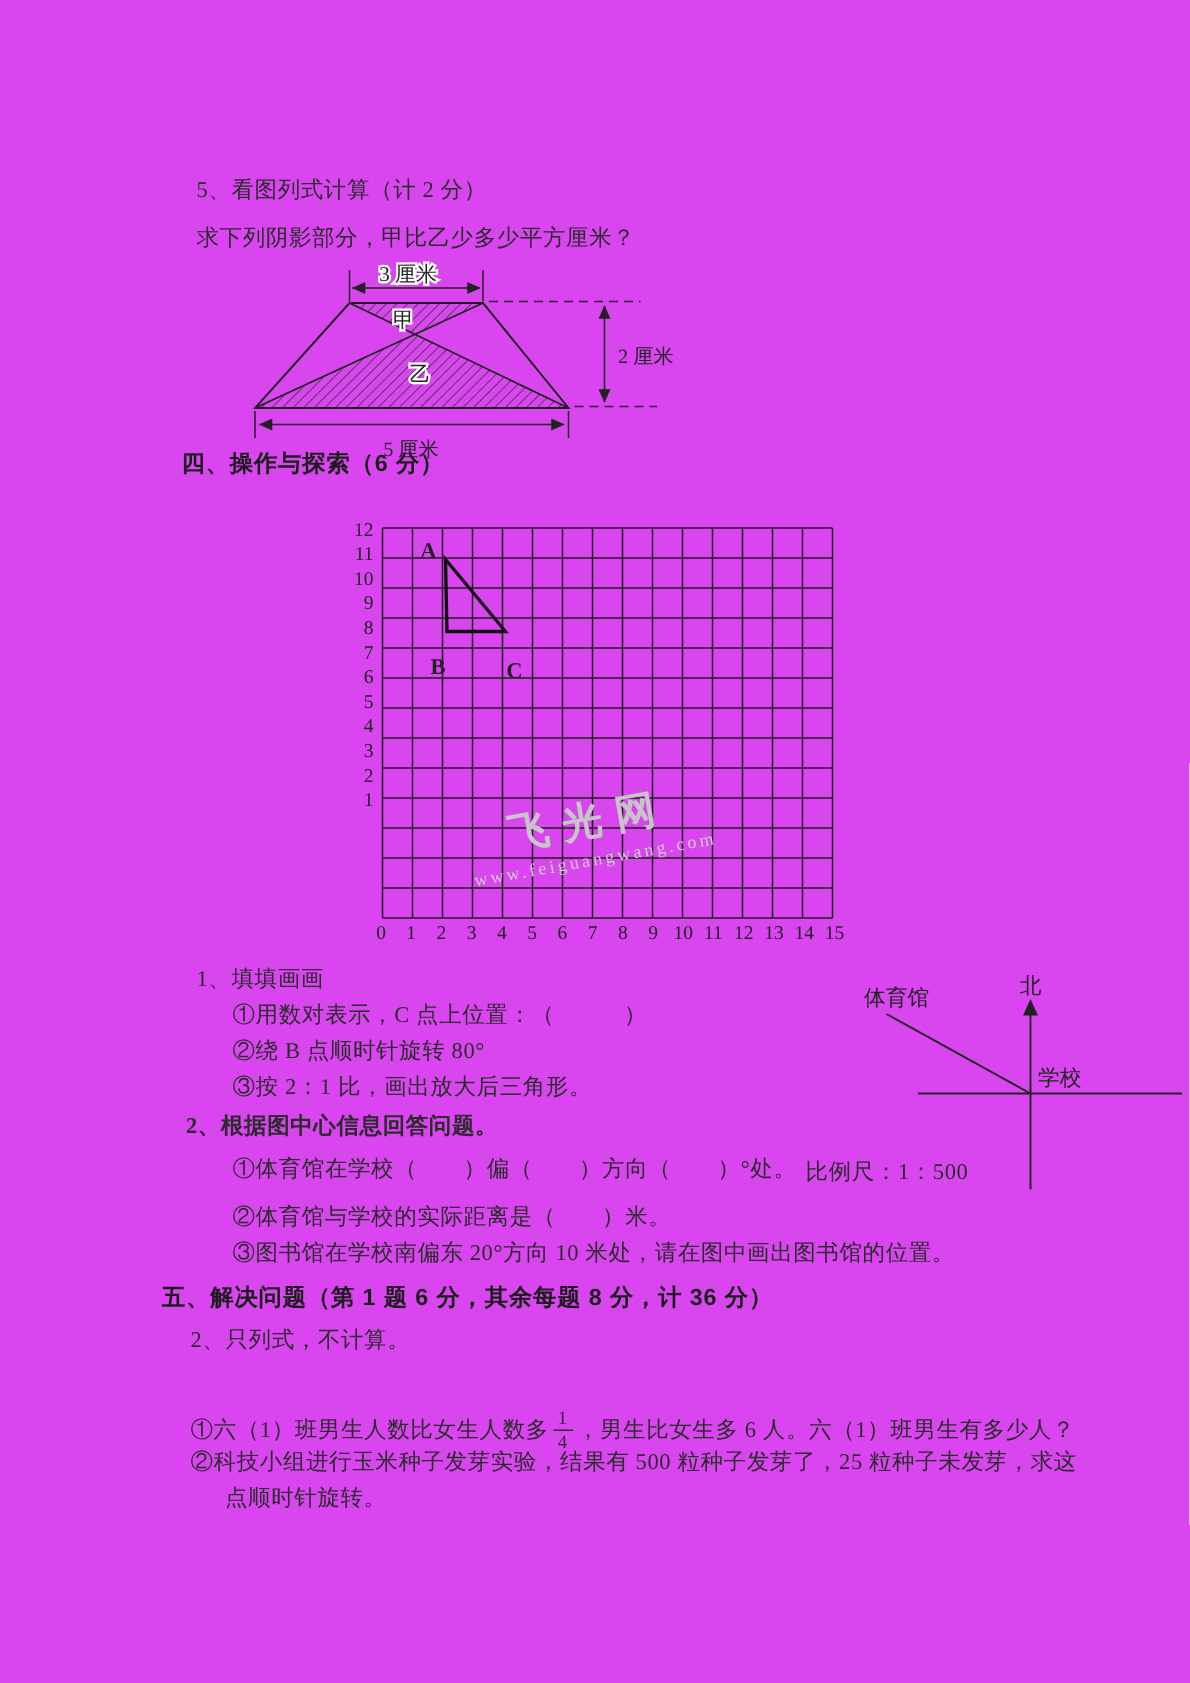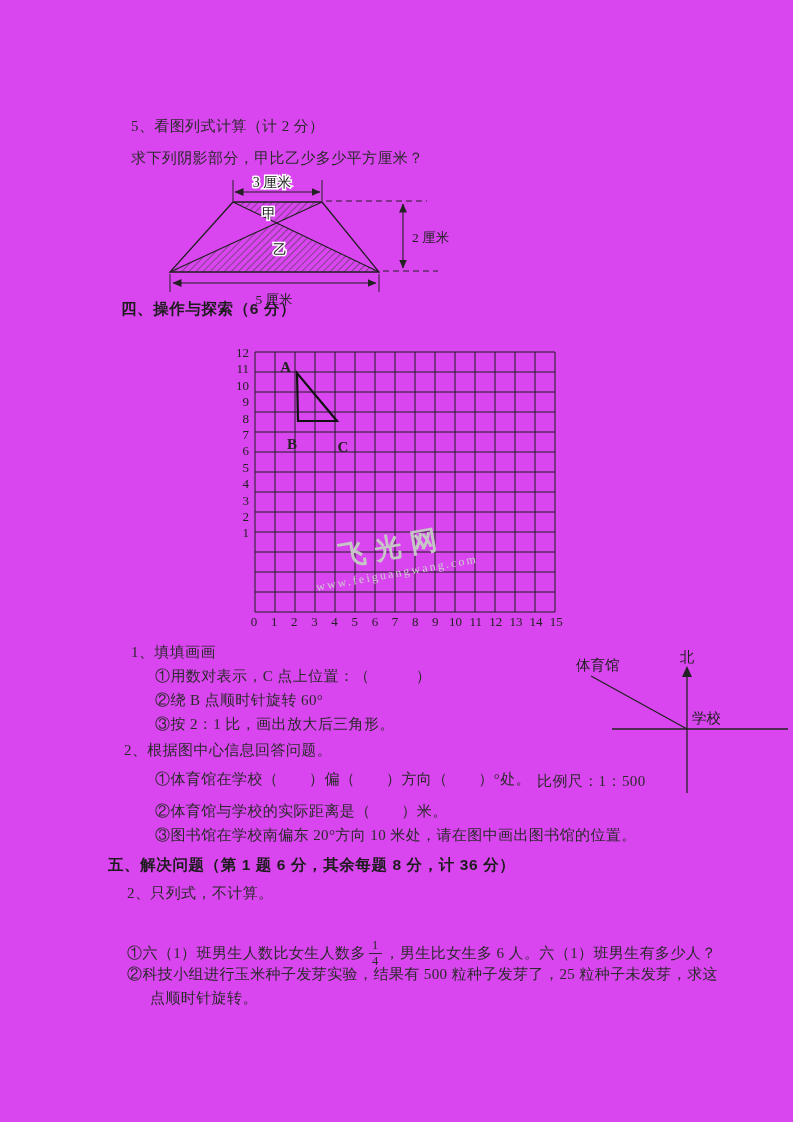--- a/index.html
+++ b/index.html
@@ -144,24 +144,24 @@
         <text x="475.65" y="626" text-anchor="middle" class="axistext">11</text>
         <text x="495.79999999999995" y="626" text-anchor="middle" class="axistext">12</text>
         <text x="515.95" y="626" text-anchor="middle" class="axistext">13</text>
         <text x="536.0999999999999" y="626" text-anchor="middle" class="axistext">14</text>
         <text x="556.25" y="626" text-anchor="middle" class="axistext">15</text>
       </g>
   </svg>
 
   <div class="tline" style="left:131px;top:643px;">1、填填画画</div>
   <div class="tline" style="left:155px;top:667px;font-family:Liberation Serif, serif;">①用数对表示，C 点上位置：（　　　）</div>
-  <div class="tline" style="left:155px;top:691px;">②绕 B 点顺时针旋转 60°</div>
+  <div class="tline" style="left:155px;top:691px;">②绕 B 点顺时针旋转 80°</div>
   <div class="tline" style="left:155px;top:715px;">③按 2：1 比，画出放大后三角形。</div>
 
-  <div class="tline" style="left:124px;top:741px;">2、根据图中心信息回答问题。</div>
+  <div class="tline" style="left:124px;top:741px;font-weight:bold;">2、根据图中心信息回答问题。</div>
   <div class="tline" style="left:155px;top:770px;">①体育馆在学校（　　）偏（　　）方向（　　）°处。</div>
   <div class="tline" style="left:537px;top:772px;">比例尺：1：500</div>
   <div class="tline" style="left:155px;top:802px;">②体育馆与学校的实际距离是（　　）米。</div>
   <div class="tline" style="left:155px;top:826px;">③图书馆在学校南偏东 20°方向 10 米处，请在图中画出图书馆的位置。</div>
 
   <svg style="left:550px;top:640px;" width="243" height="160" viewBox="550 640 243 160">
     <defs>
       <marker id="ahe2" markerWidth="11" markerHeight="10" refX="9" refY="5" orient="auto" markerUnits="userSpaceOnUse">
         <path d="M0,0 L11,5 L0,10 Z" fill="#222"></path>
       </marker>

